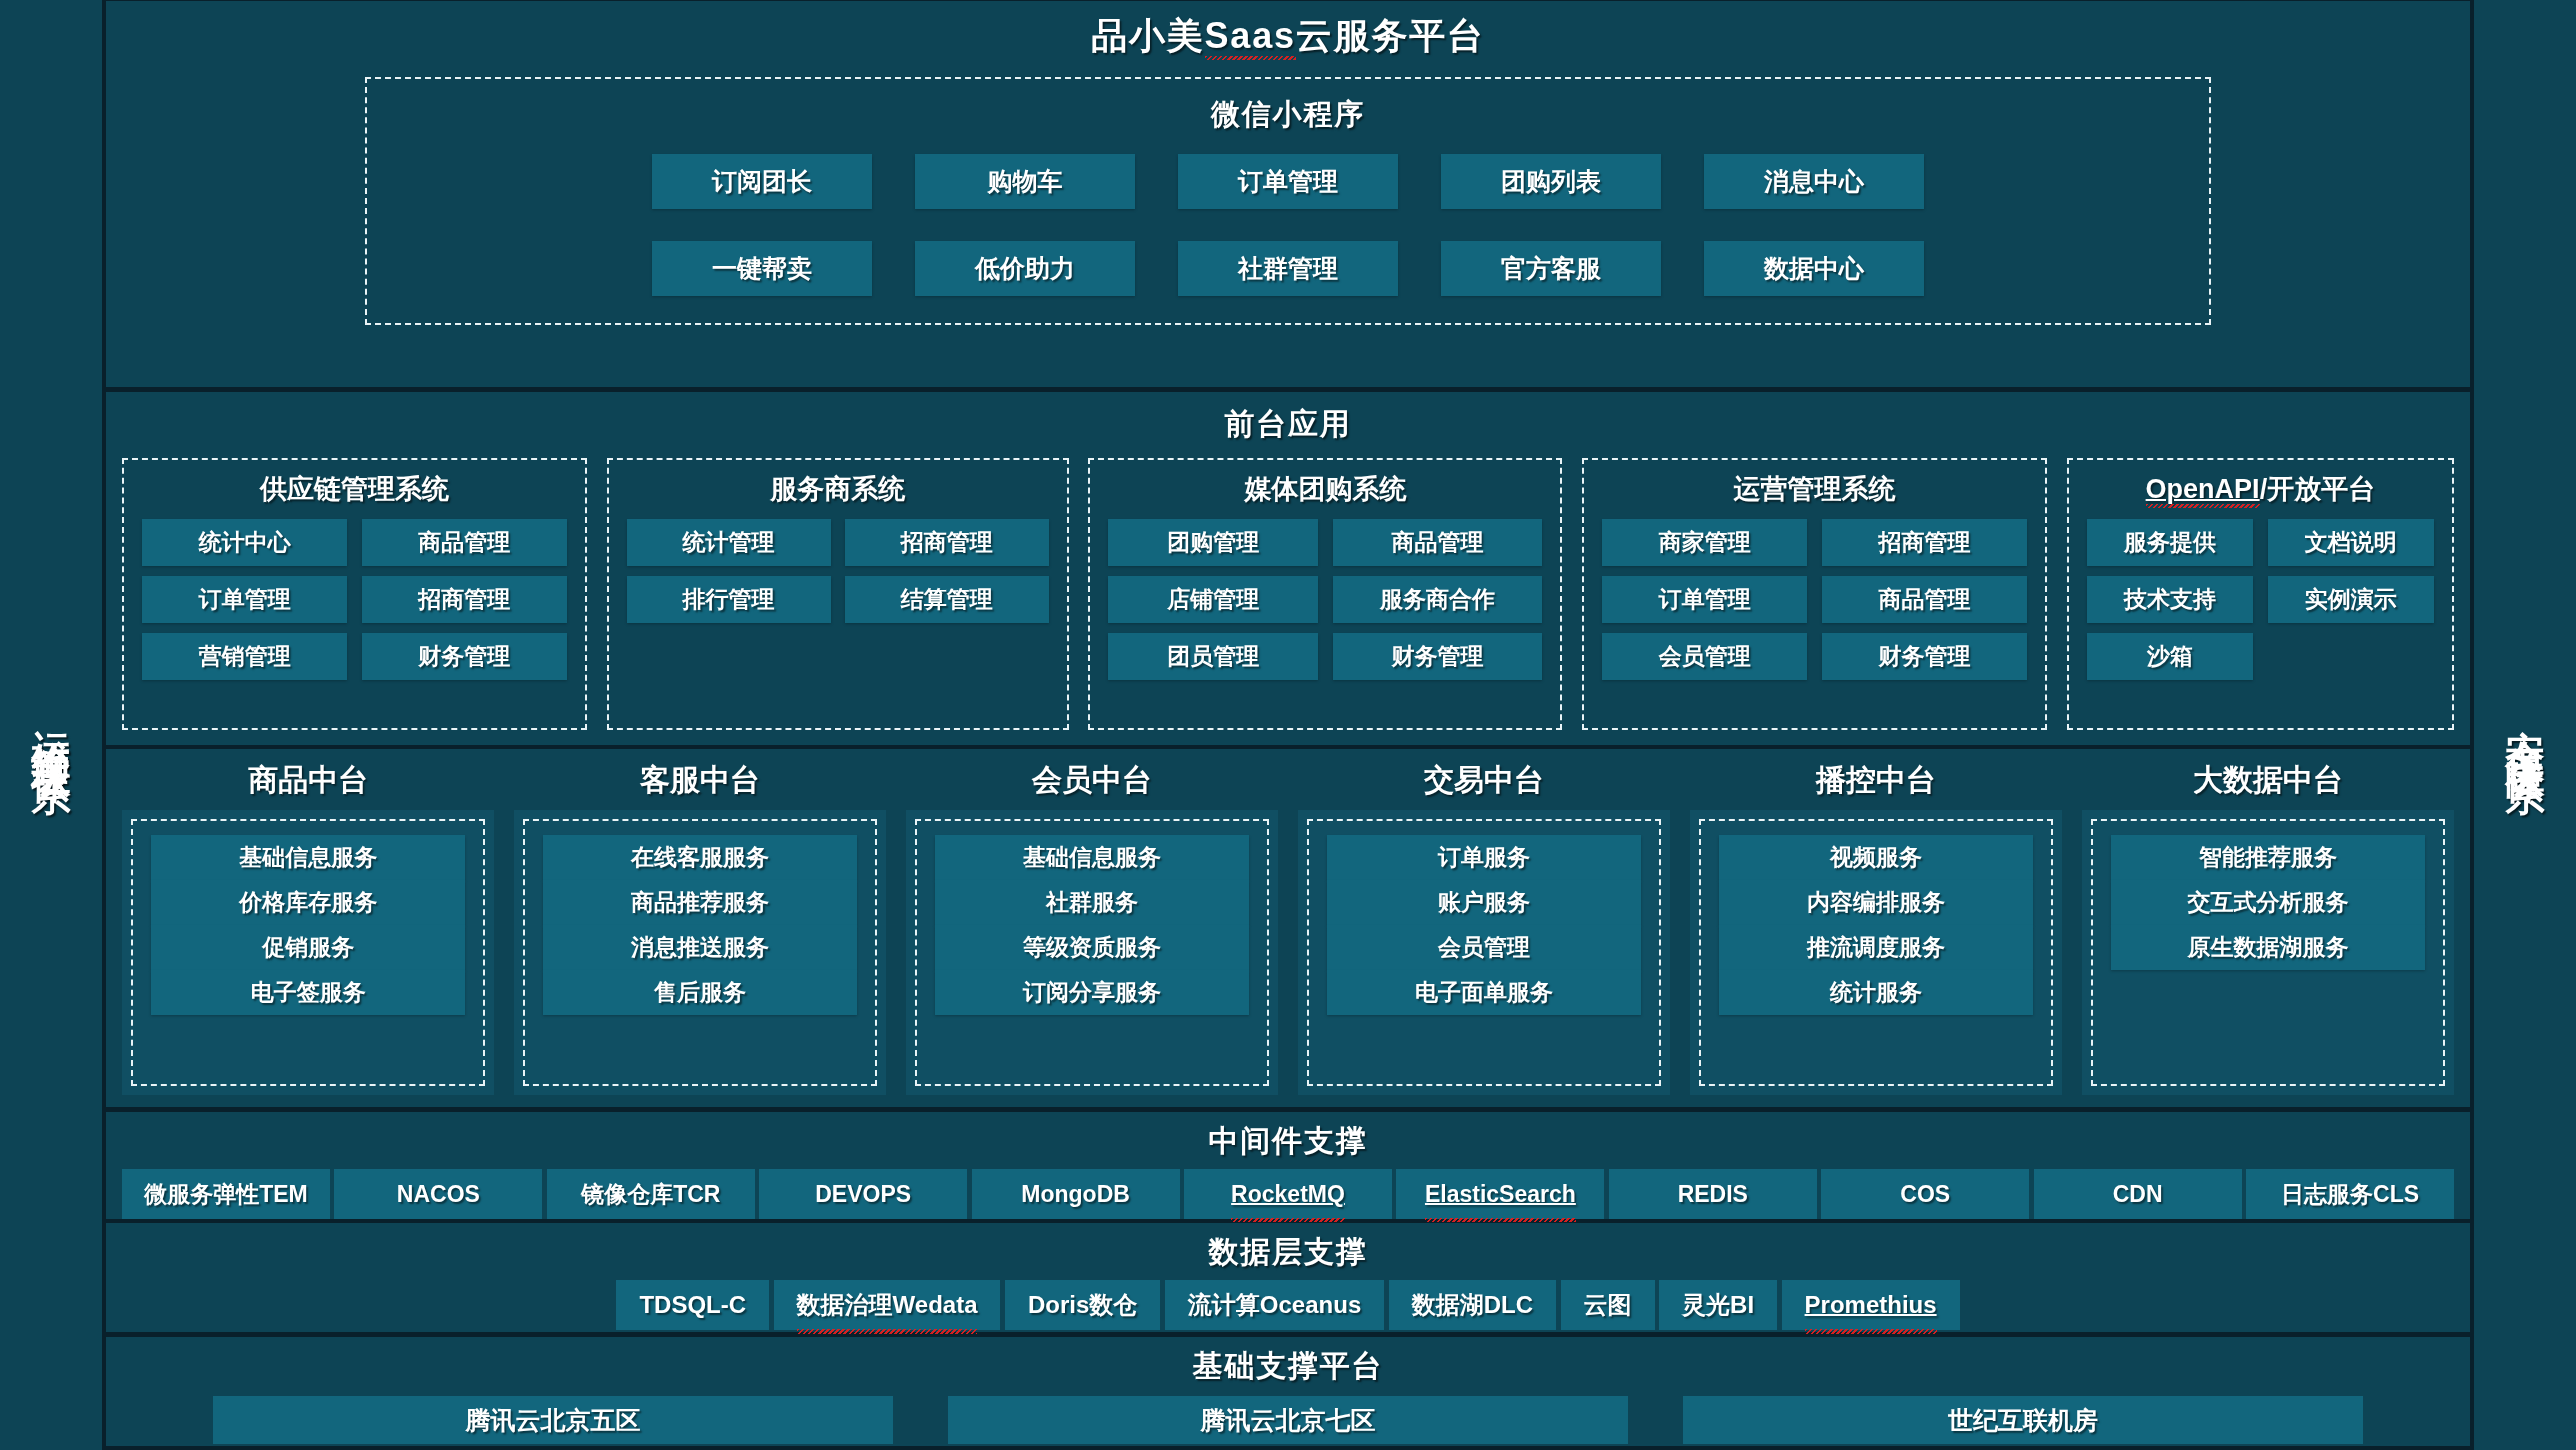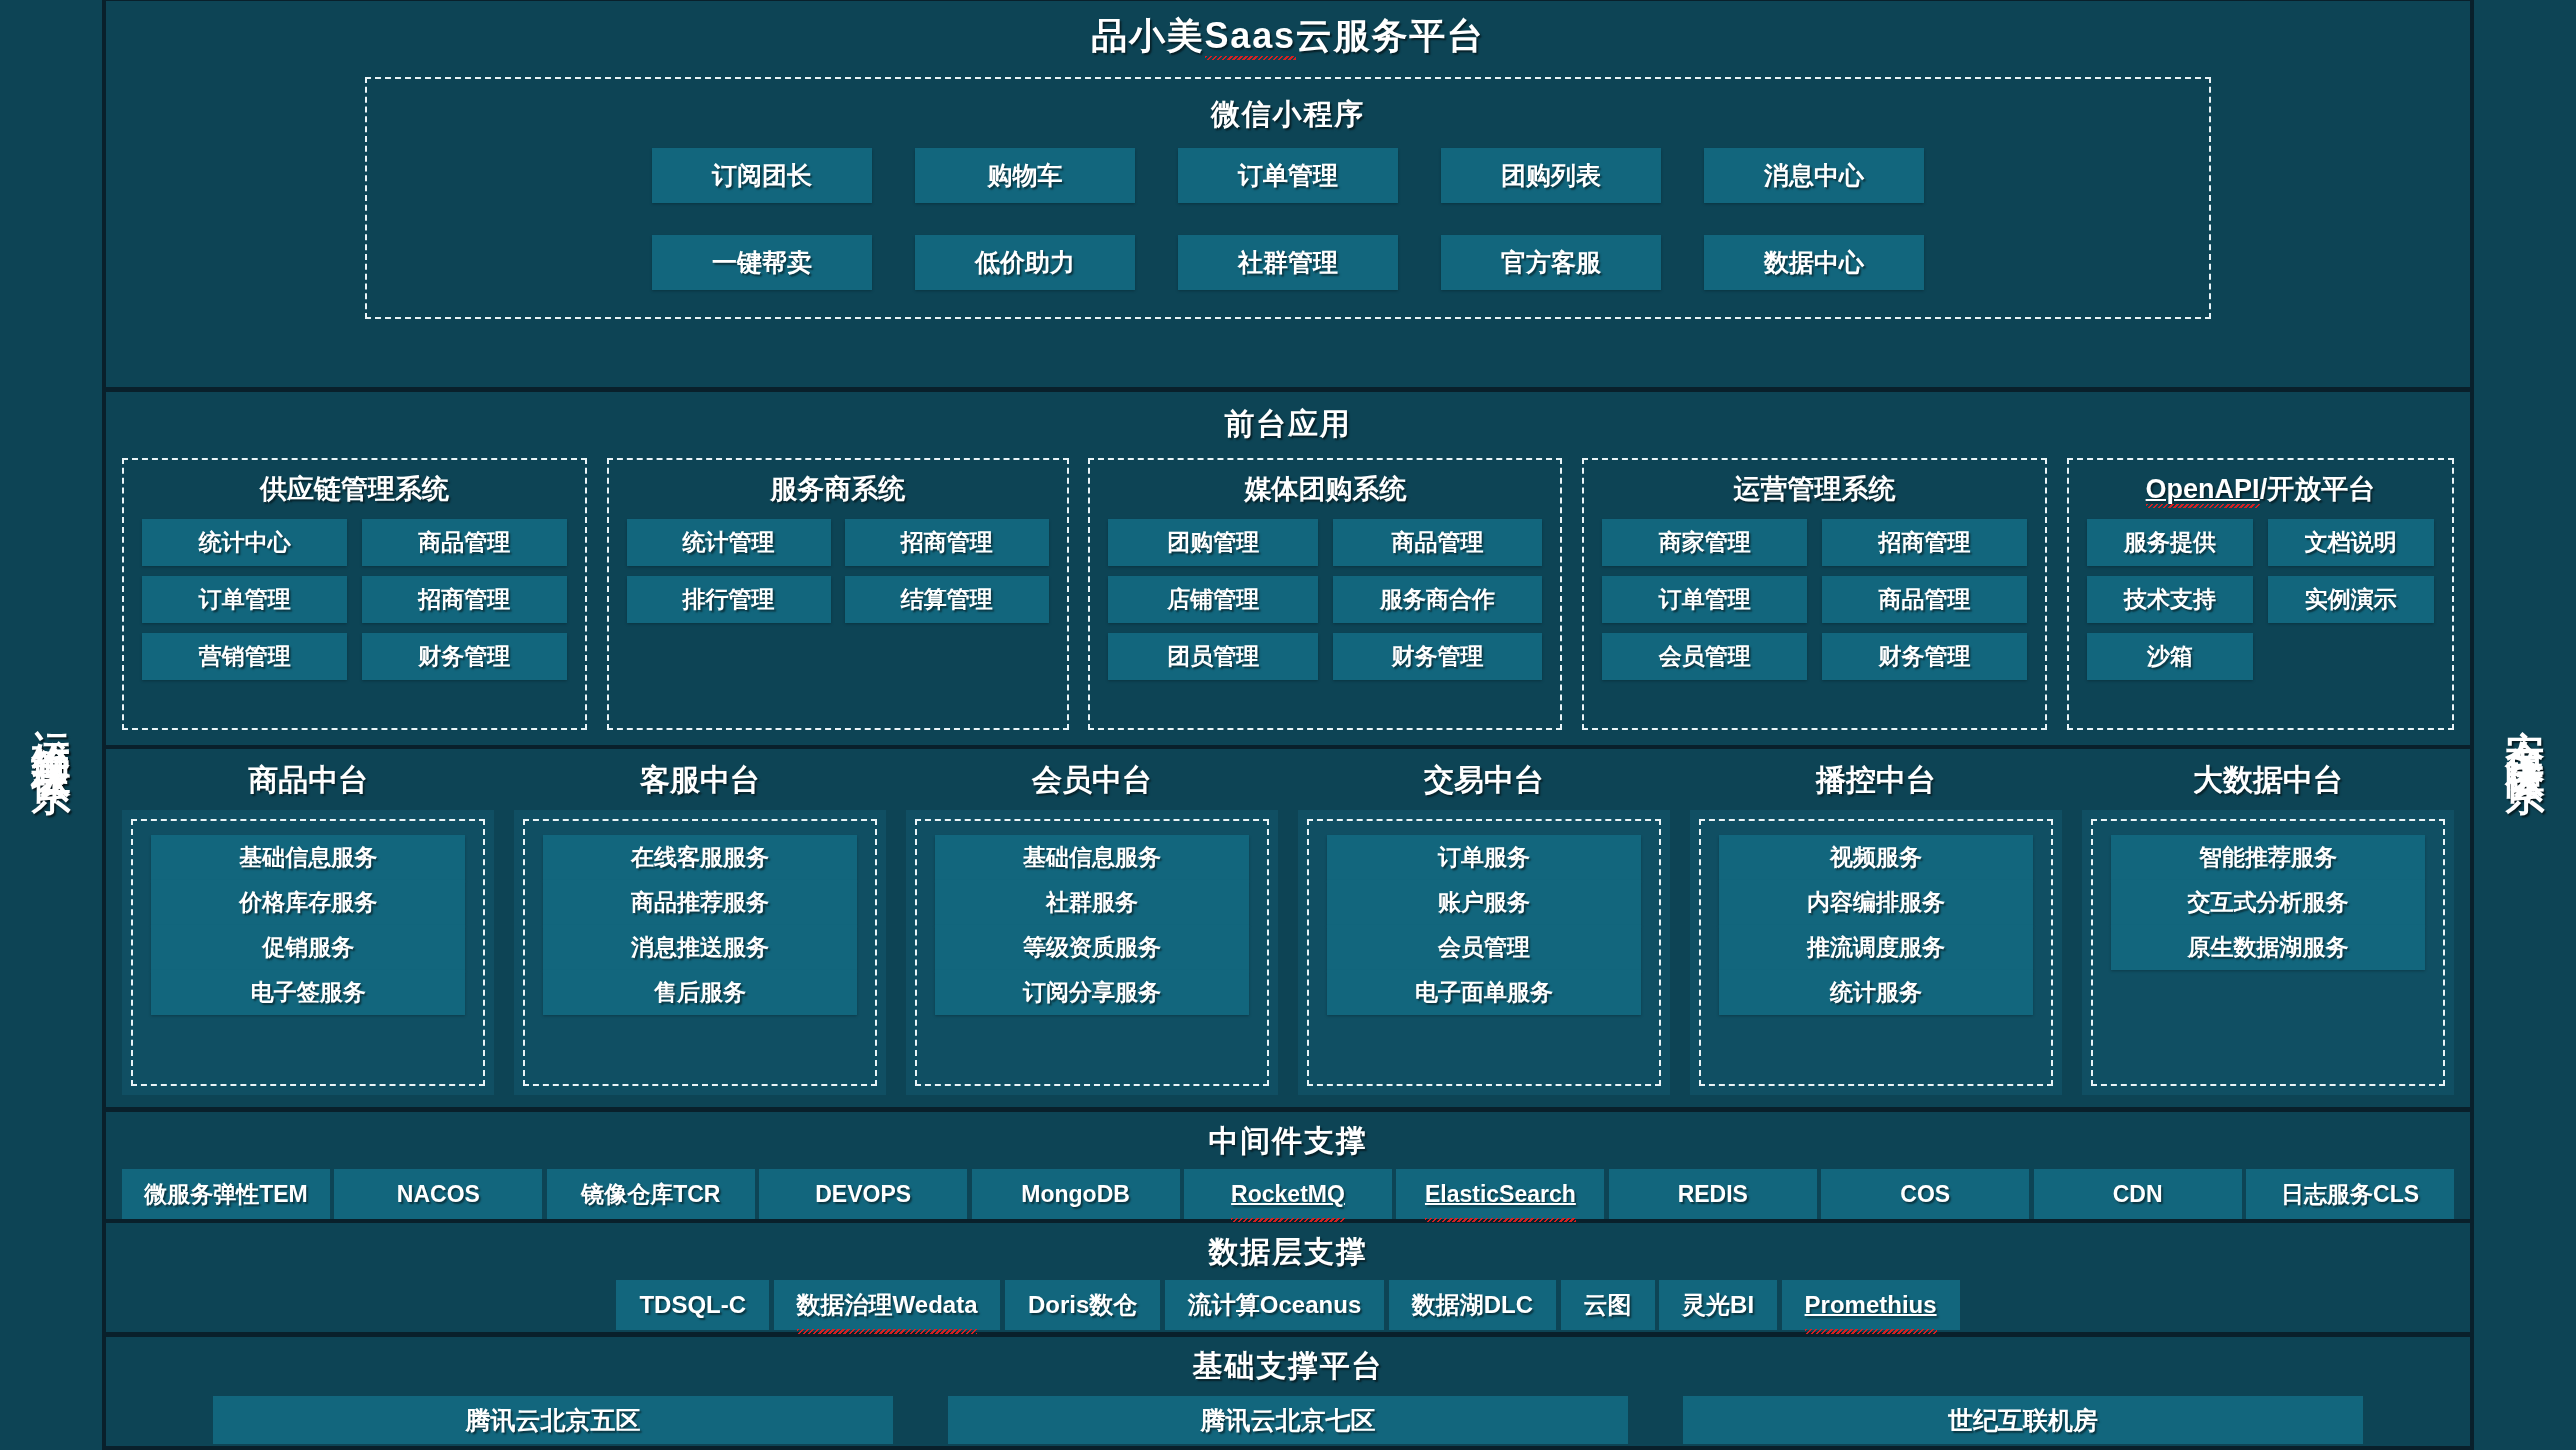--- a/index.html
+++ b/index.html
@@ -78,21 +78,21 @@
   }
   .underline { text-decoration: underline; text-decoration-thickness: 1.8px; }
 
   
   .band1 { height: 386px; padding: 10.7px 0 12.5px 0; }
   .dashbox {
     border: 2.7px dashed #eaf4f7;
     margin: 16px 259px 0 259px;
     padding: 16px 0 27px 0;
   }
-  .mp-title { font-size: 29px; margin-bottom: 13px; }
+  .mp-title { font-size: 29px; margin-bottom: 19px; }
   .mp-grid {
     display: grid;
     grid-template-columns: repeat(5, 220px);
     justify-content: center;
     column-gap: 43px;
     row-gap: 32px;
   }
   .chip {
     background: #12667d;
     color: #ffffff;

